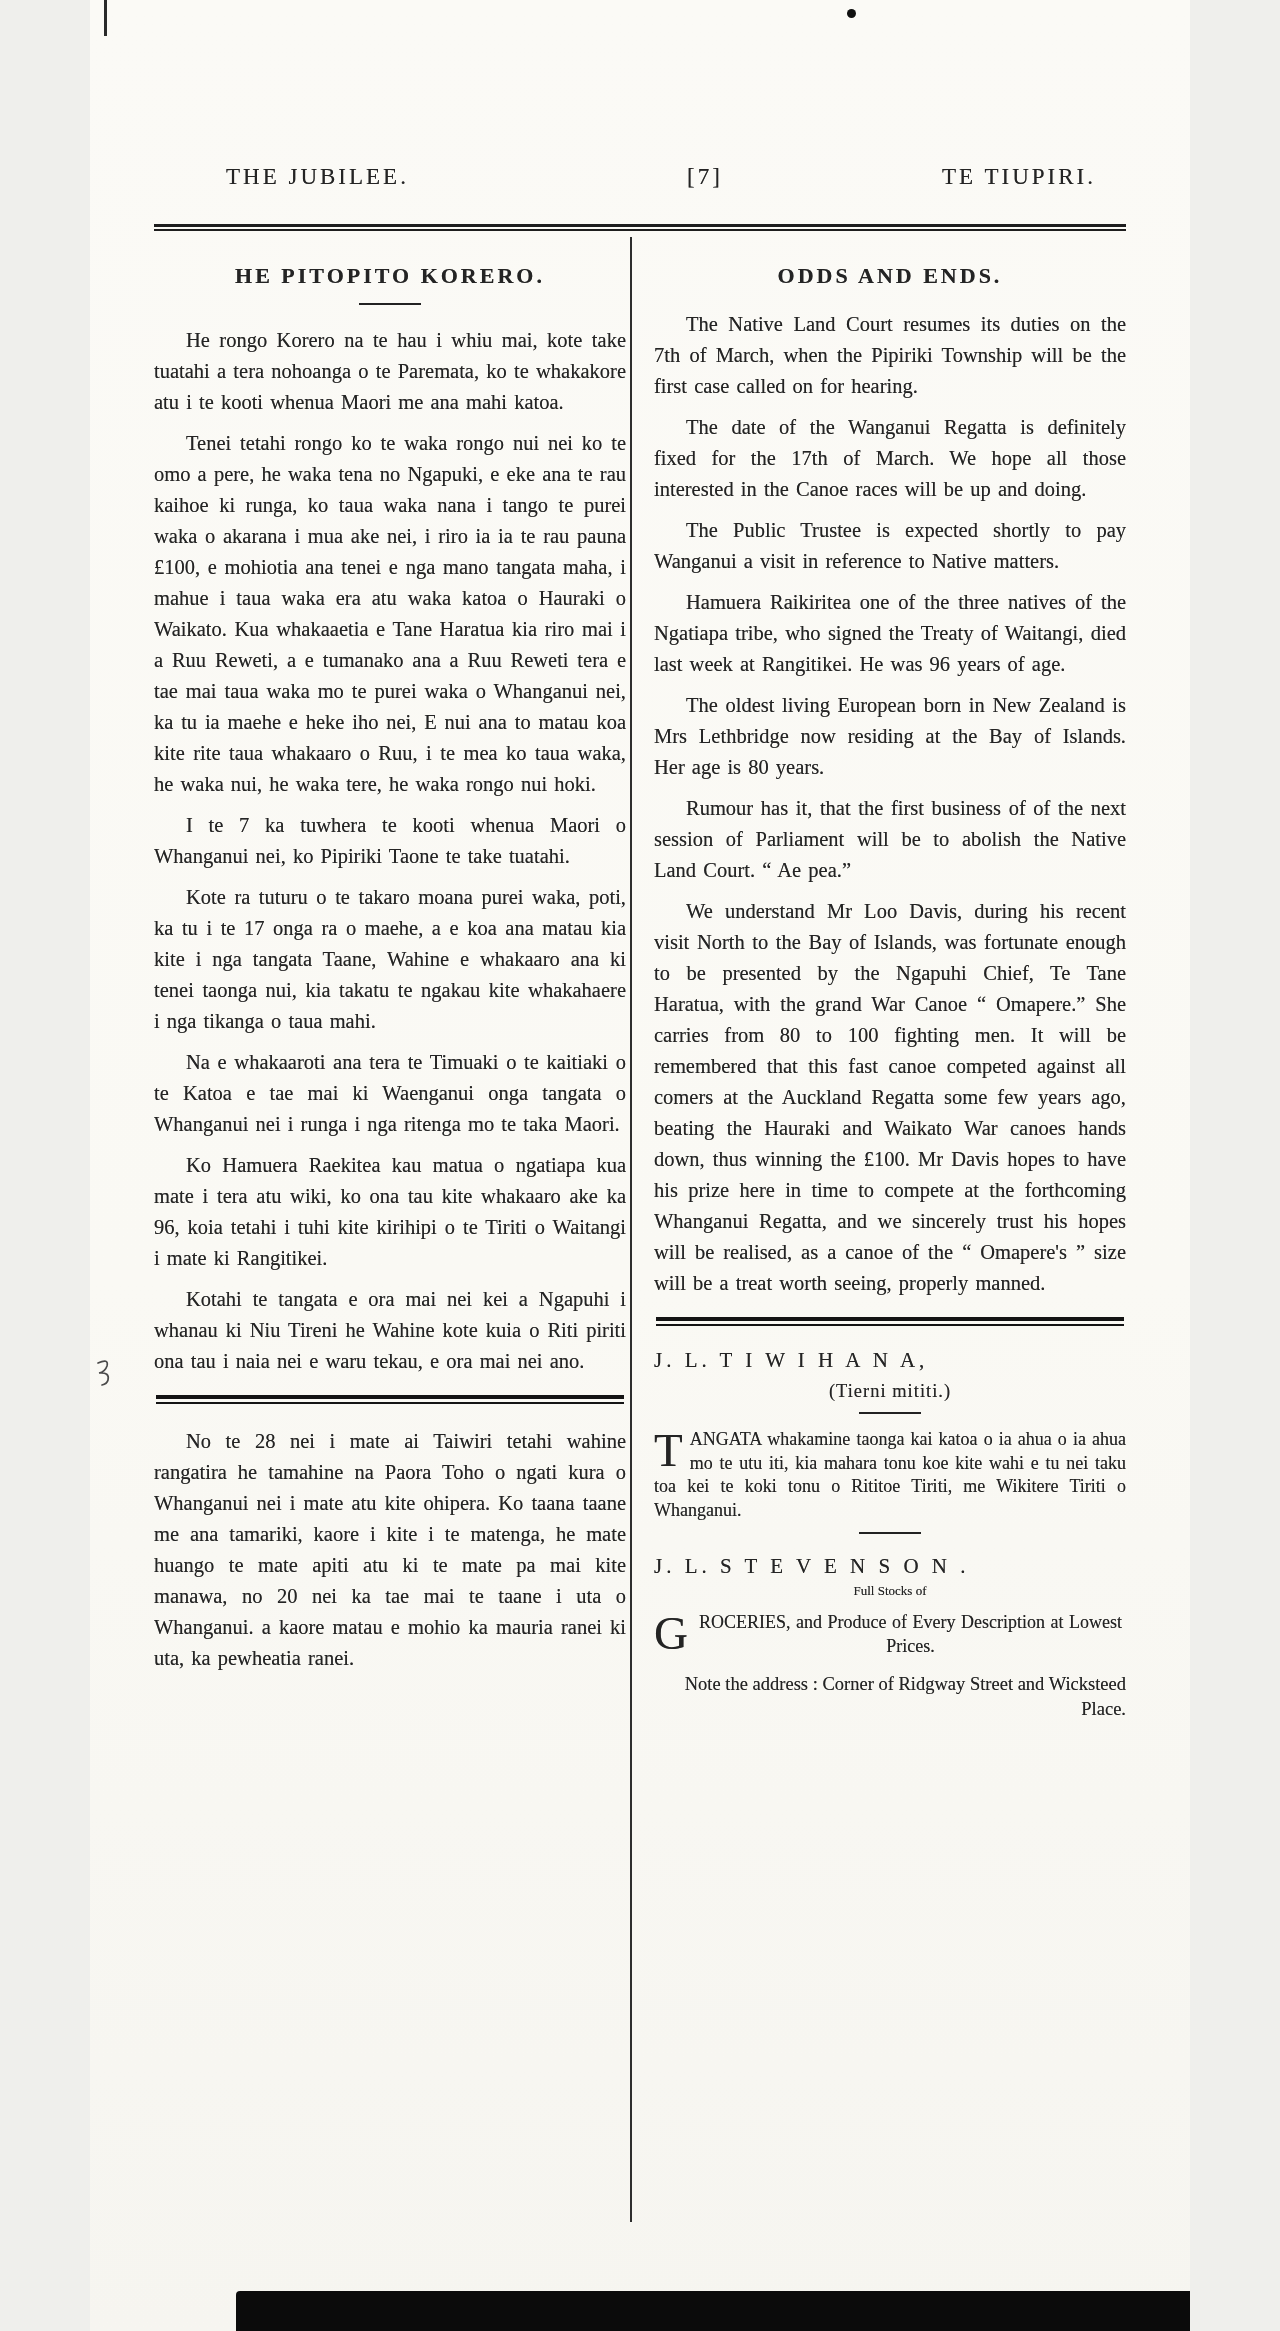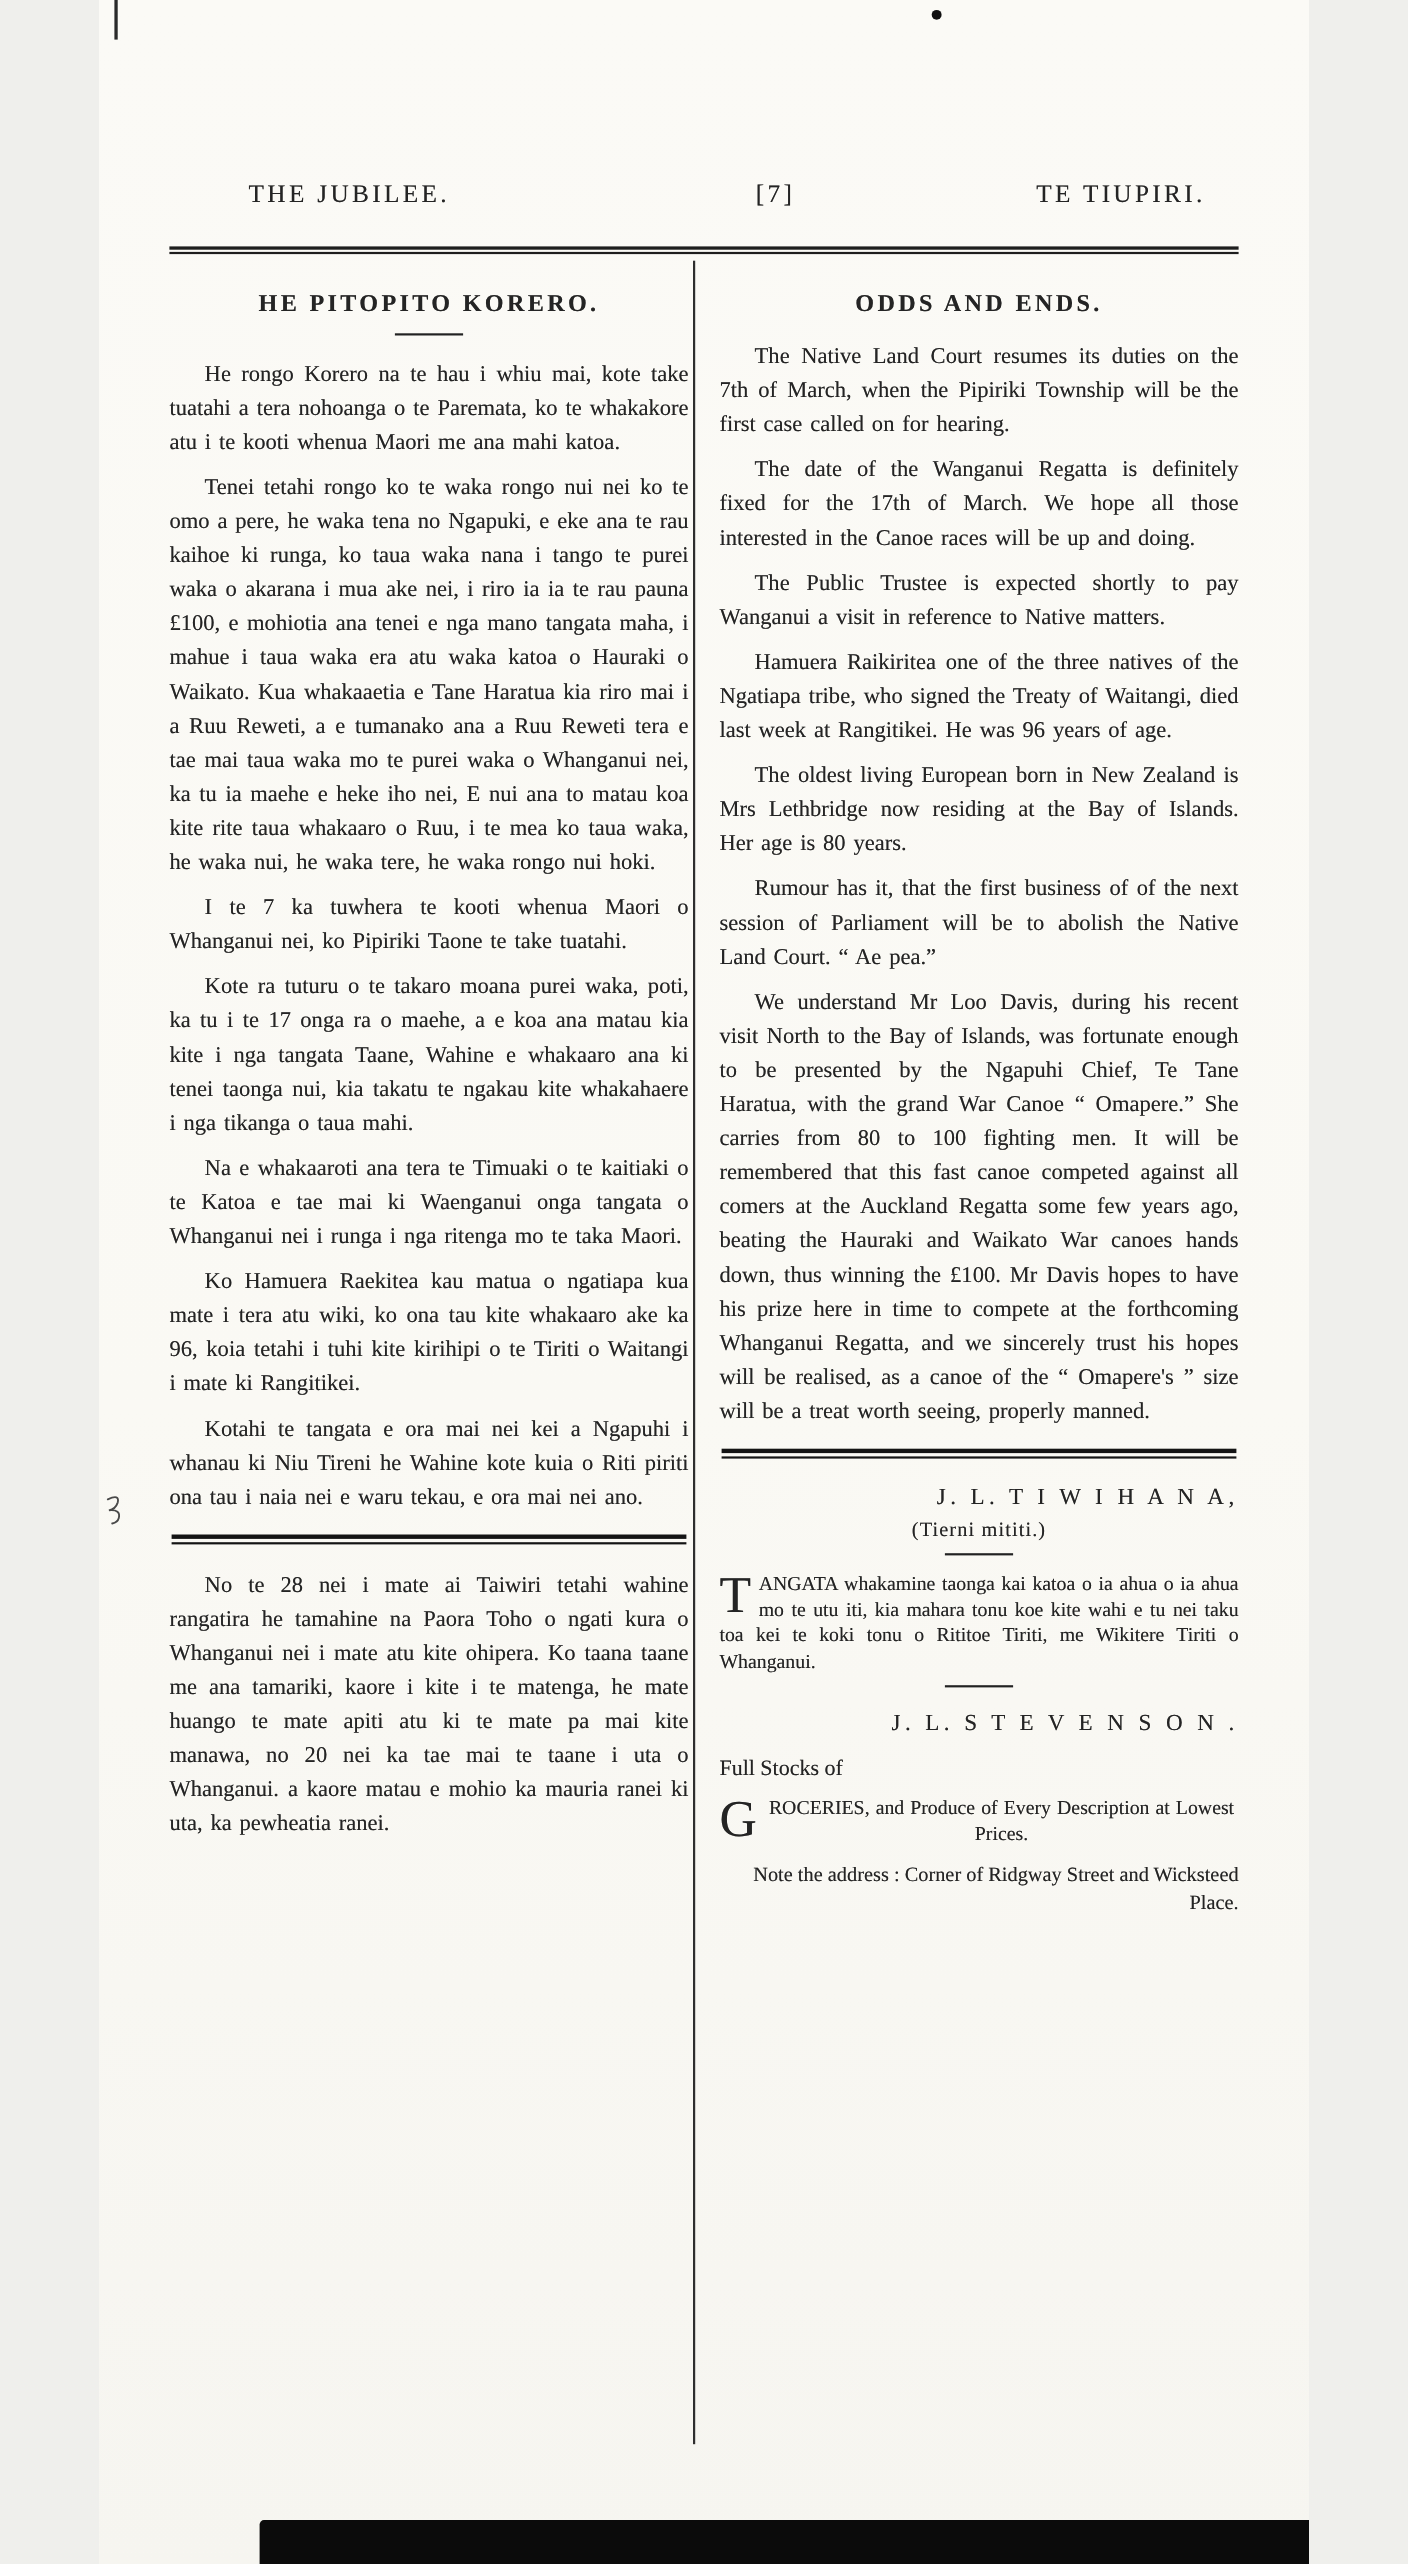--- a/index.html
+++ b/index.html
@@ -51,23 +51,23 @@
     word-spacing:2px; margin-bottom:10px;
   }
 
   .section-rule {
     height:9px; margin:18px 2px 22px 2px;
     border-top:4px solid #141414;
     border-bottom:2px solid #141414;
   }
 
   
-  .ad-name { text-align:right; font-size:21px; letter-spacing:4px; margin-top:20px;font-family:Liberation Serif, serif; }
+  .ad-name { text-align:left; font-size:21px; letter-spacing:4px; margin-top:20px;font-family:Liberation Serif, serif; }
   .ad-sub  { text-align:center; font-size:18.5px; margin-top:8px; letter-spacing:1px; }
-  .ad-tag  { text-align:left; font-size:20px; margin-top:18px; }
+  .ad-tag  { text-align:center; font-size:13px; margin-top:4px; }
   .ad-body {
     font-size:18px; line-height:23.5px; text-align:justify;
     word-spacing:1px; margin-top:12px;
   }
   .dropcap {
     float:left; font-size:47px; line-height:40px;
     padding:2px 7px 0 0; font-weight:500;
   }
   .ad-body.centered-block { display:flex; align-items:flex-start; text-align:center; }
   .ad-body.centered-block .dropcap { float:none; }

